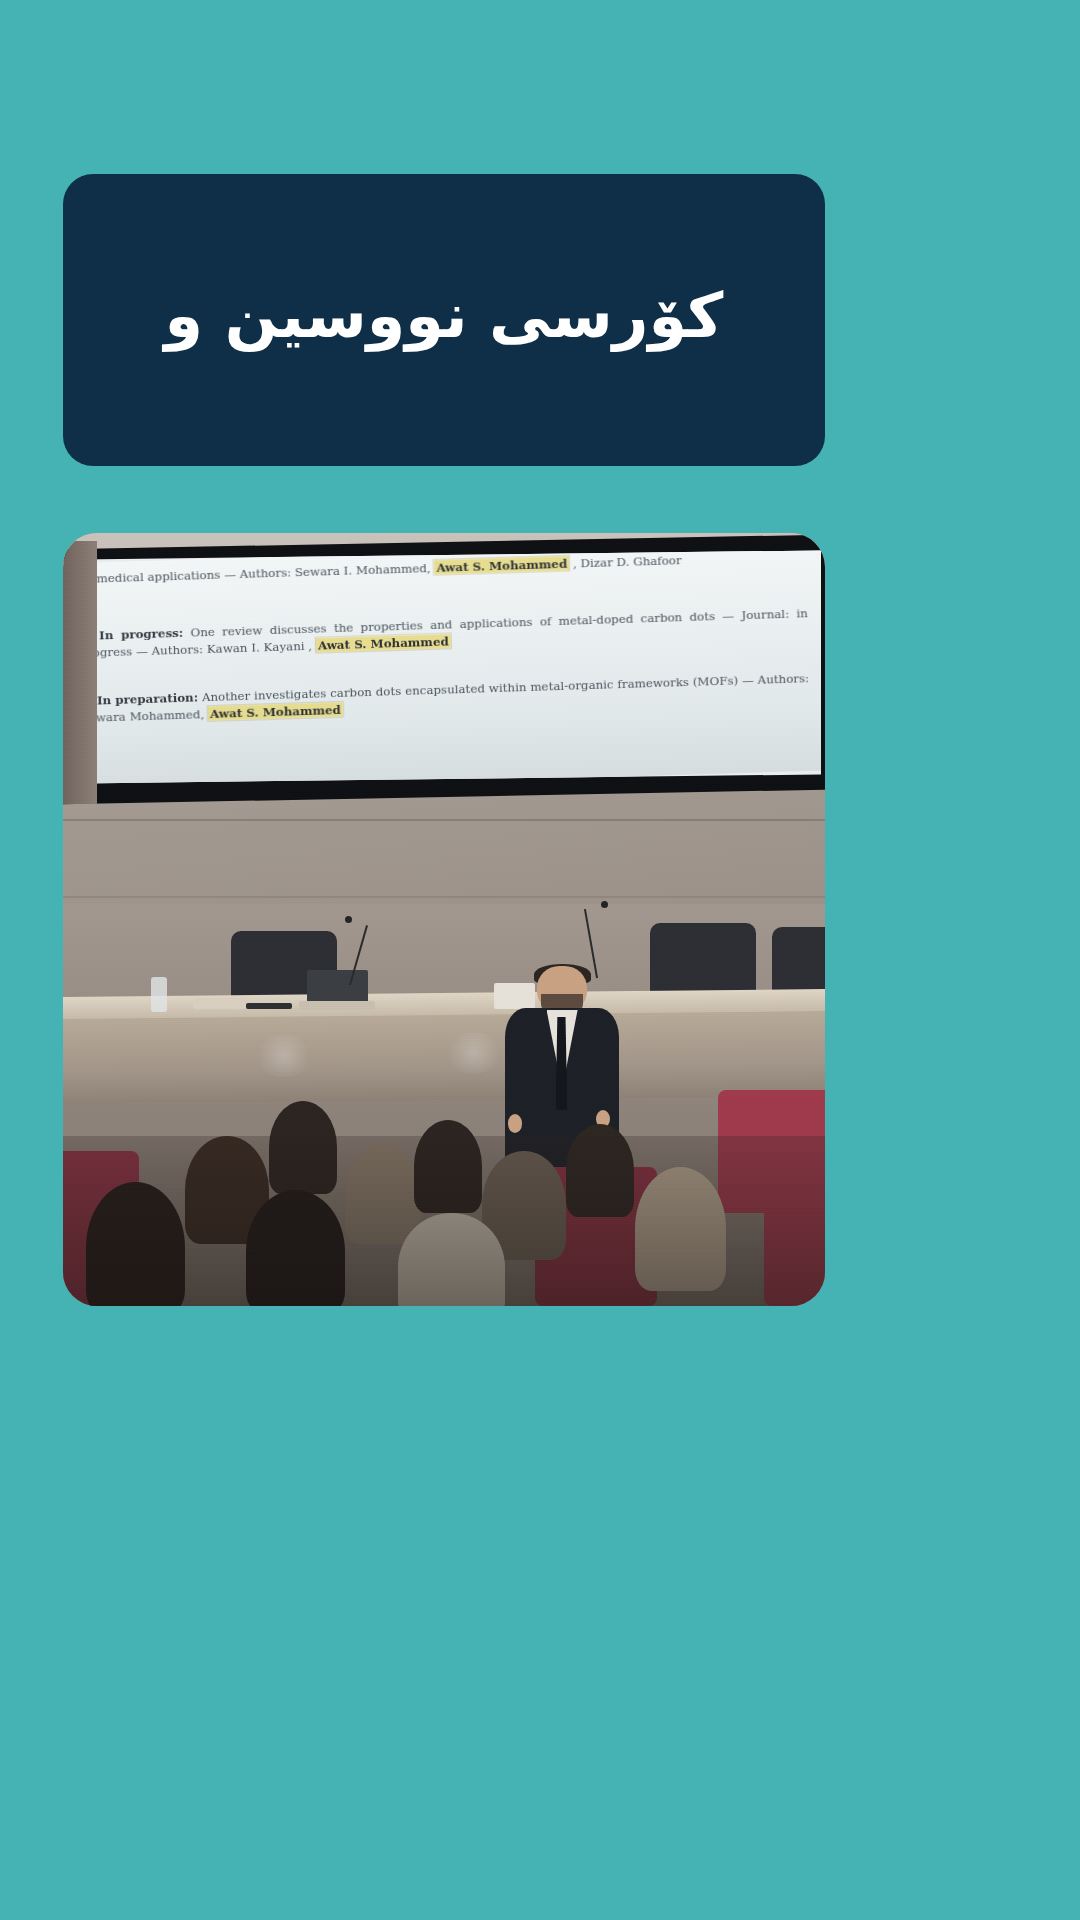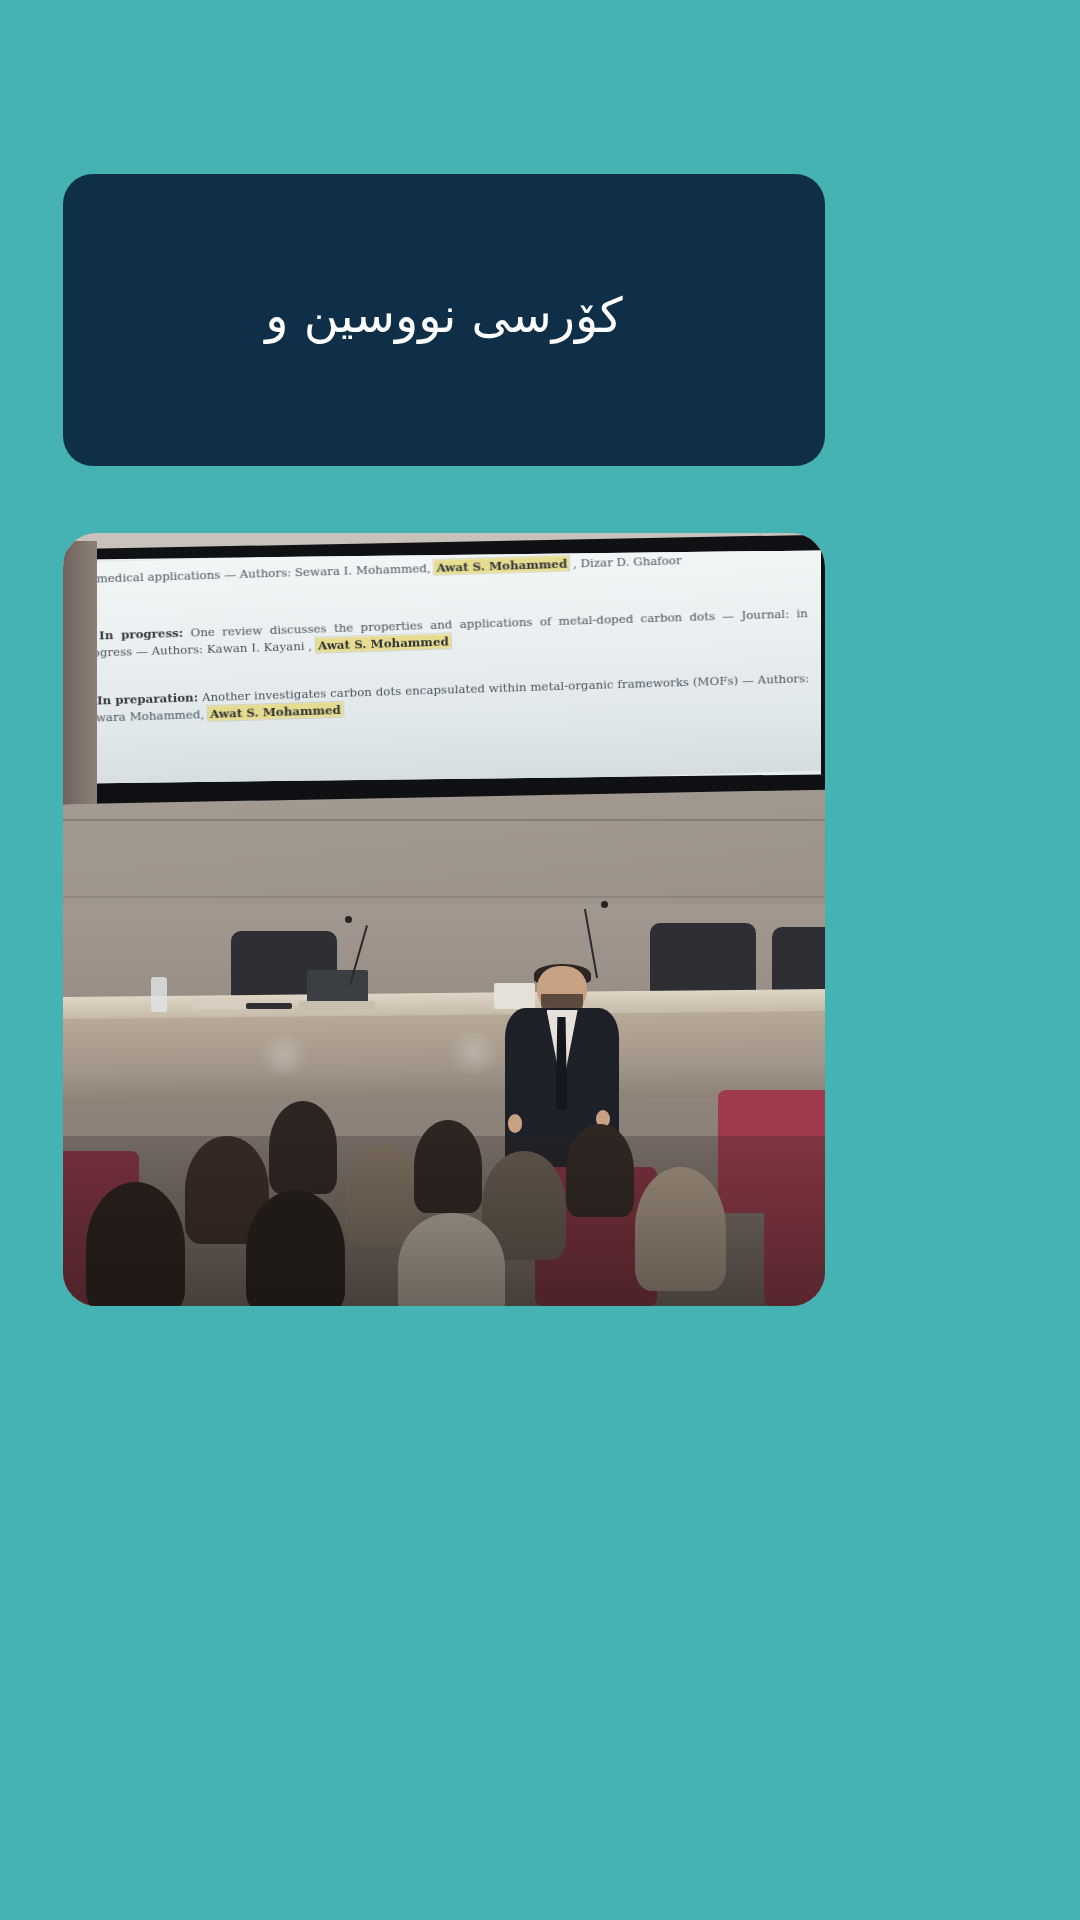--- a/index.html
+++ b/index.html
@@ -18,22 +18,22 @@
     width:762px; height:292px;
     background:#0e2f47;
     border-radius:30px;
     display:flex;flex-direction:column;
     align-items:center;justify-content:center;
     box-sizing:border-box;
     padding:6px 26px 14px 26px;
   }
   .title-line{
     color:#ffffff;
-    font-weight:normal;
-    font-size:48px;
+    font-weight:bold;
+    font-size:62px;
     line-height:1.32;
     direction:rtl;
     text-align:center;
     white-space:nowrap;
     letter-spacing:0px;
   }
 
   
   .photo-card{
     position:absolute;

